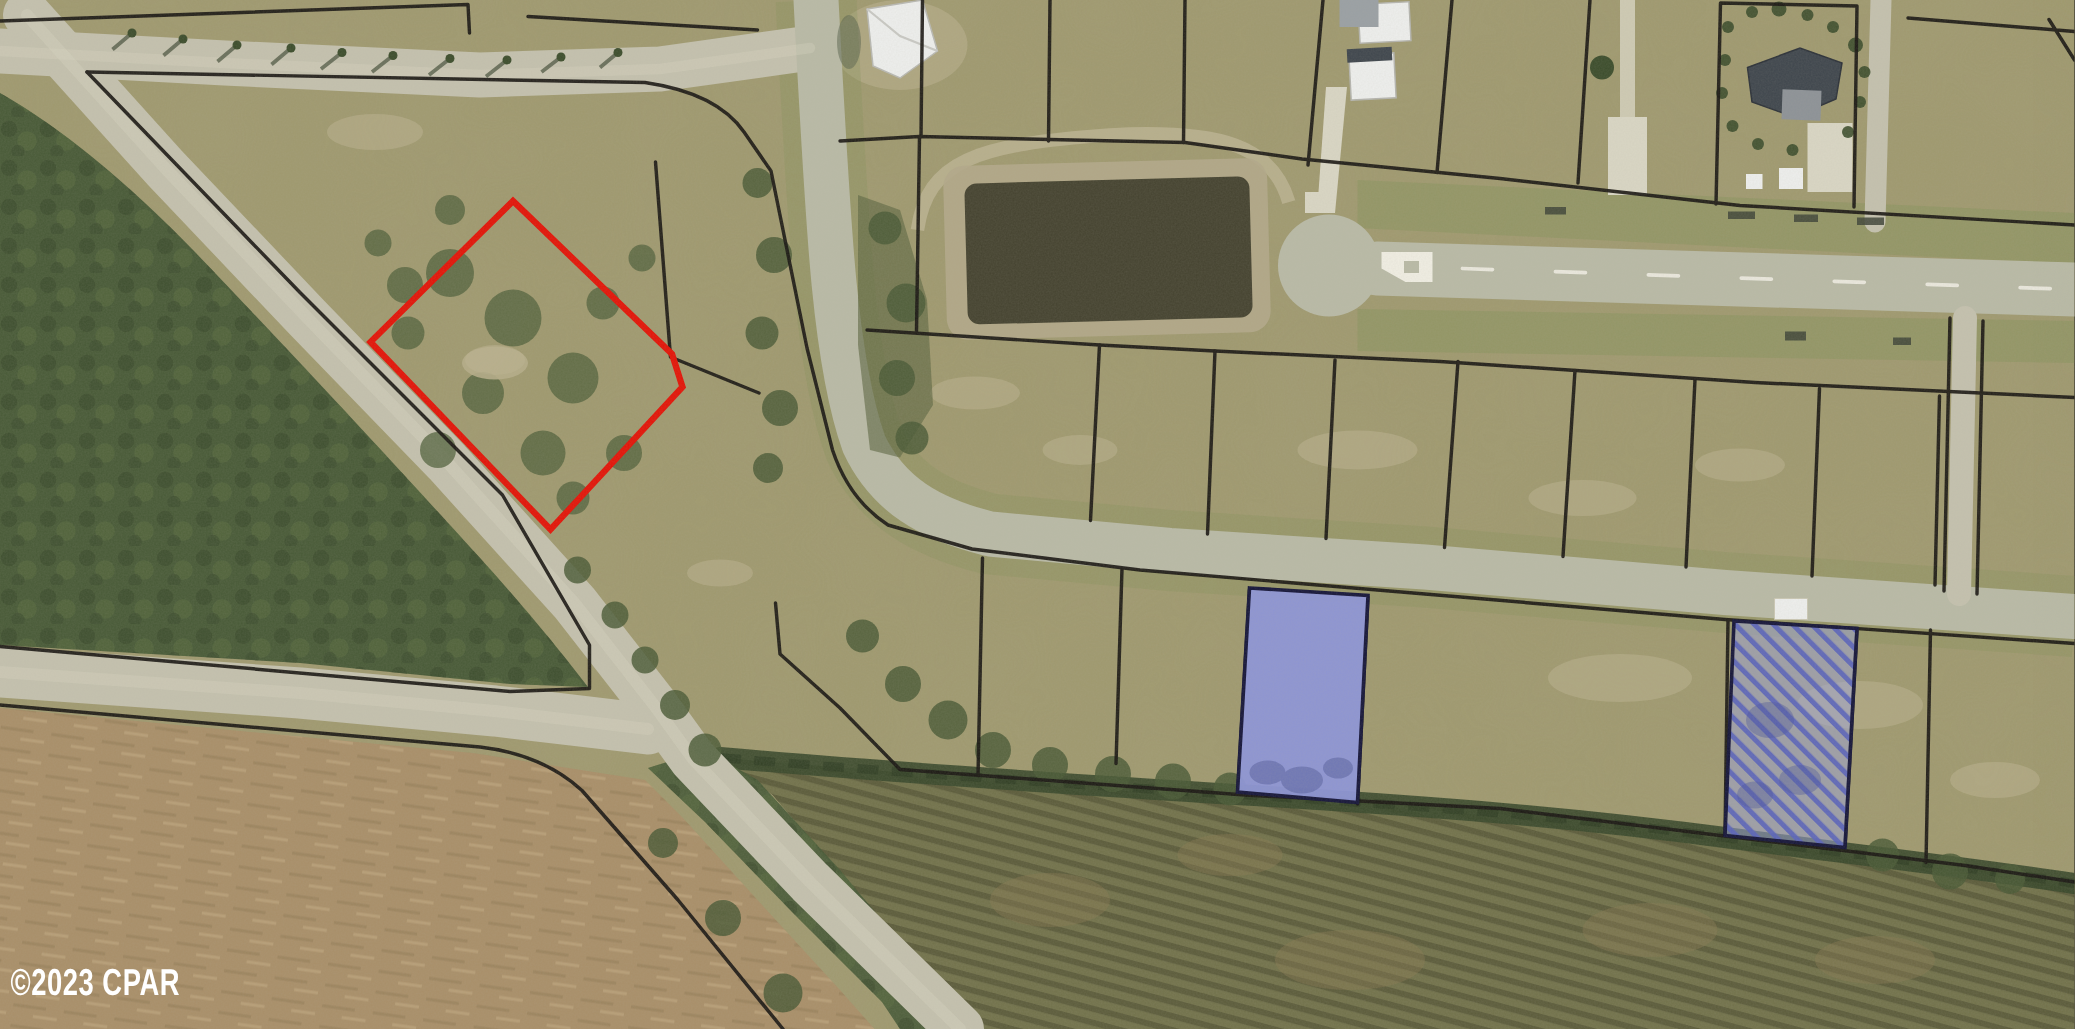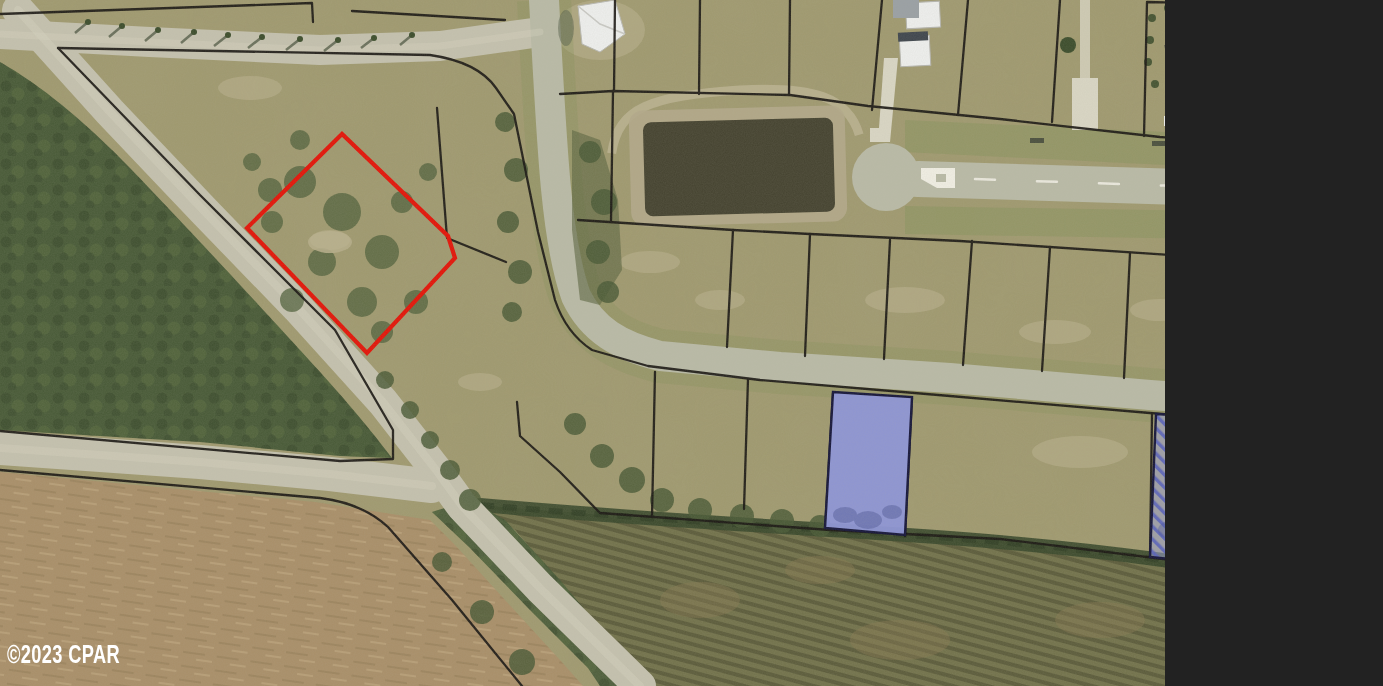--- a/index.html
+++ b/index.html
@@ -1,16 +1,16 @@
 <!DOCTYPE html>
 <html><head>
 <meta charset="utf-8">
 <style>
   html,body{margin:0;padding:0;background:#222;}
-  #stage{width:1165px;height:686px;position:relative;overflow:hidden;font-family:"Liberation Sans",sans-serif;}
+  #stage{width:1383px;height:686px;position:relative;overflow:hidden;font-family:"Liberation Sans",sans-serif;}
   svg{display:block;}
   .nopt{pointer-events:none;}
   text{font-family:"Liberation Sans",sans-serif;}
 </style>
 </head>
 <body>
 
 <div id="stage">
 <svg width="1383" height="686" viewBox="0 0 1383 686" xmlns="http://www.w3.org/2000/svg">
   <defs>

